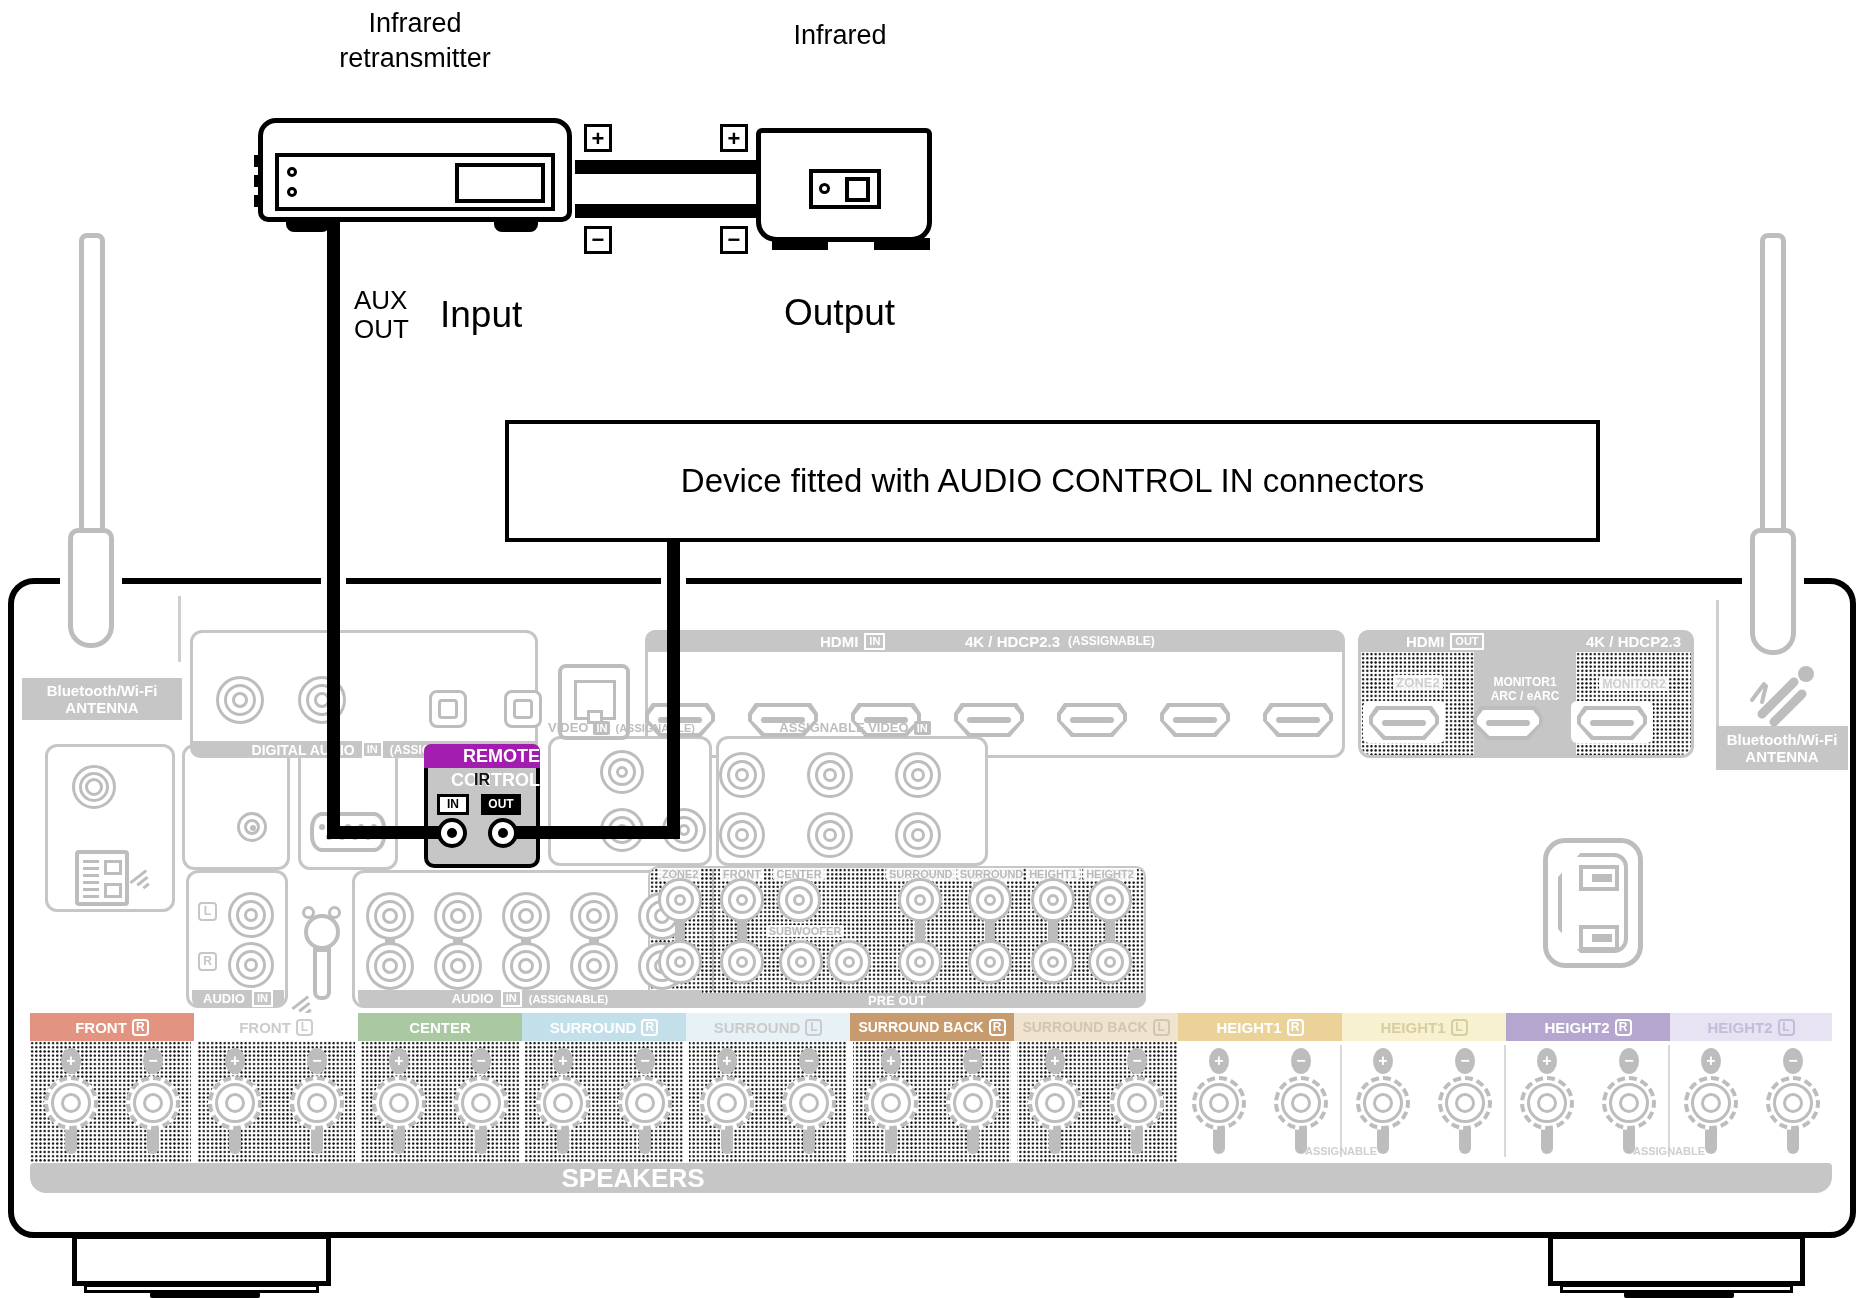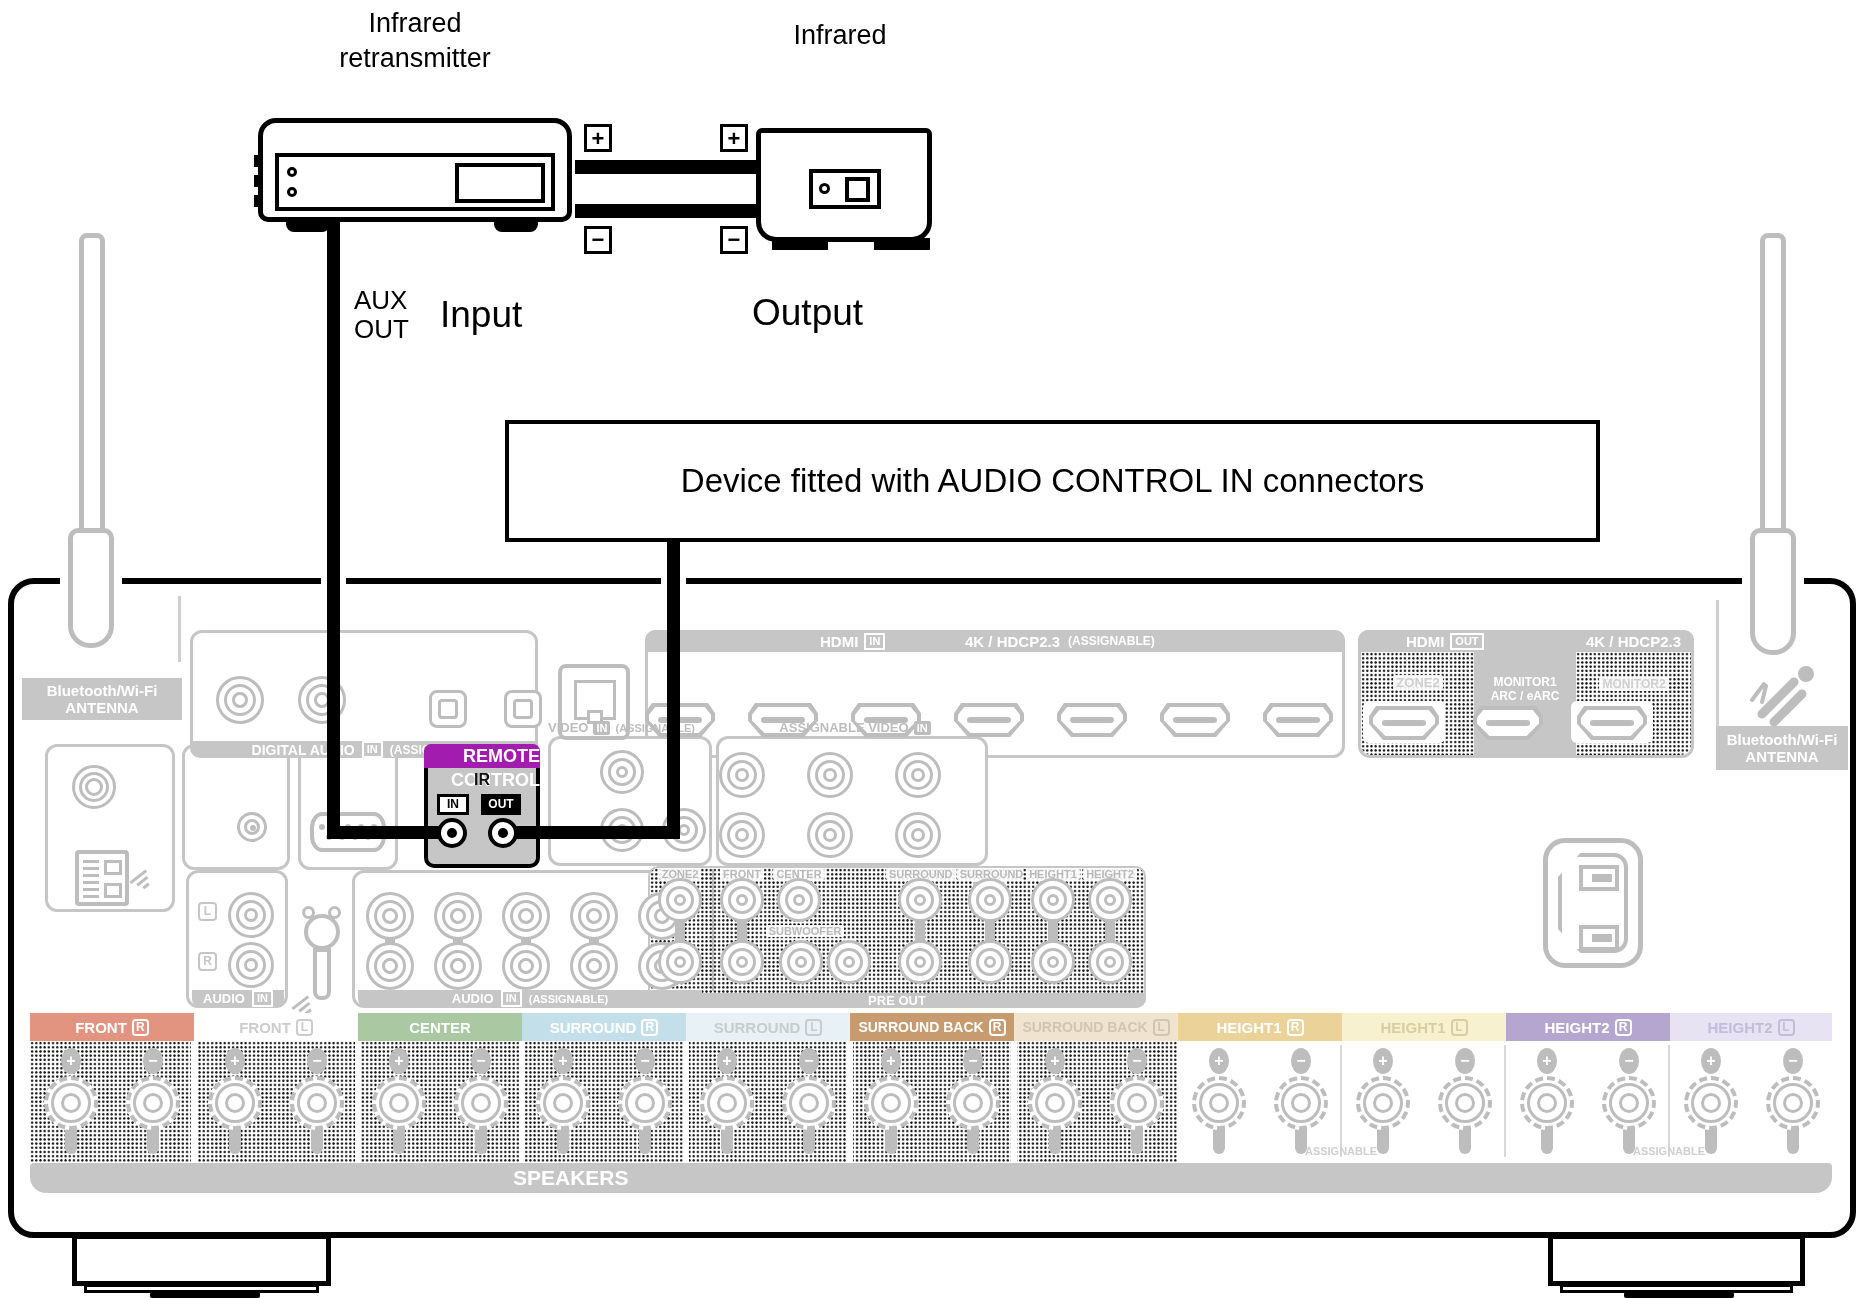--- a/index.html
+++ b/index.html
@@ -549,21 +549,21 @@
   <div class="gappatch" style="left:519px;top:1041px;width:6px;height:122px;z-index:2"></div>
   <div class="gappatch" style="left:683px;top:1041px;width:6px;height:122px;z-index:2"></div>
   <div class="gappatch" style="left:847px;top:1041px;width:6px;height:122px;z-index:2"></div>
   <div class="gappatch" style="left:1011px;top:1041px;width:6px;height:122px;z-index:2"></div>
   <div class="ln" style="left:1340px;top:1045px;width:2px;height:112px;background:#d9d9d9;z-index:2"></div>
   <div class="ln" style="left:1504px;top:1045px;width:2px;height:112px;background:#d9d9d9;z-index:2"></div>
   <div class="ln" style="left:1668px;top:1045px;width:2px;height:112px;background:#d9d9d9;z-index:2"></div>
   <div class="glabel" style="left:1281px;top:1146px;width:120px;font-size:11px;color:#cfcfcf;z-index:3">ASSIGNABLE</div>
   <div class="glabel" style="left:1609px;top:1146px;width:120px;font-size:11px;color:#cfcfcf;z-index:3">ASSIGNABLE</div>
   <div class="gbar" style="left:30px;top:1163px;width:1802px;height:30px;border-radius:4px 4px 16px 16px;justify-content:flex-start">
-    <span style="position:absolute;left:483px;width:240px;text-align:left;font-size:21px">SPEAKERS</span>
+    <span style="position:absolute;left:483px;width:240px;text-align:center;font-size:26px">SPEAKERS</span>
   </div>
 
   <div class="abs" style="left:72px;top:1234px;width:259px;height:52px;border:5px solid #000;background:#fff;z-index:6"></div>
   <div class="abs" style="left:84px;top:1284px;width:235px;height:9px;border:3px solid #000;background:#fff;z-index:6"></div>
   <div class="abs" style="left:150px;top:1292px;width:110px;height:6px;background:#000;border-radius:2px;z-index:6"></div>
   <div class="abs" style="left:1548px;top:1234px;width:257px;height:52px;border:5px solid #000;background:#fff;z-index:6"></div>
   <div class="abs" style="left:1560px;top:1284px;width:233px;height:9px;border:3px solid #000;background:#fff;z-index:6"></div>
   <div class="abs" style="left:1624px;top:1292px;width:110px;height:6px;background:#000;border-radius:2px;z-index:6"></div>
 
   <div class="cable" style="left:327px;top:222px;width:13px;height:614px"></div>
@@ -609,17 +609,17 @@
     <div class="abs" style="left:84px;top:44px;width:25px;height:25px;border:4px solid #000"></div>
   </div>
   <div class="abs" style="left:772px;top:238px;width:56px;height:12px;background:#000;z-index:19"></div>
   <div class="abs" style="left:874px;top:238px;width:56px;height:12px;background:#000;z-index:19"></div>
 
   <div class="abs" style="left:354px;top:286px;font-size:26px;line-height:1.12;color:#000;z-index:20">
     <span style="display:block">AUX</span>
     <span style="display:block">OUT</span>
   </div>
   <div class="abs" style="left:440px;top:294px;font-size:37px;color:#000;z-index:20">Input</div>
-  <div class="abs" style="left:752px;top:292px;font-size:37px;color:#000;z-index:20">Output</div>
+  <div class="abs" style="left:784px;top:292px;font-size:37px;color:#000;z-index:20">Output</div>
 
   <div class="abs" style="left:505px;top:420px;width:1095px;height:122px;border:4px solid #000;background:#fff;display:flex;align-items:center;justify-content:center;font-size:33px;color:#000;z-index:21">Device fitted with AUDIO CONTROL IN connectors</div>
 
 </div>
 
 </body></html>

